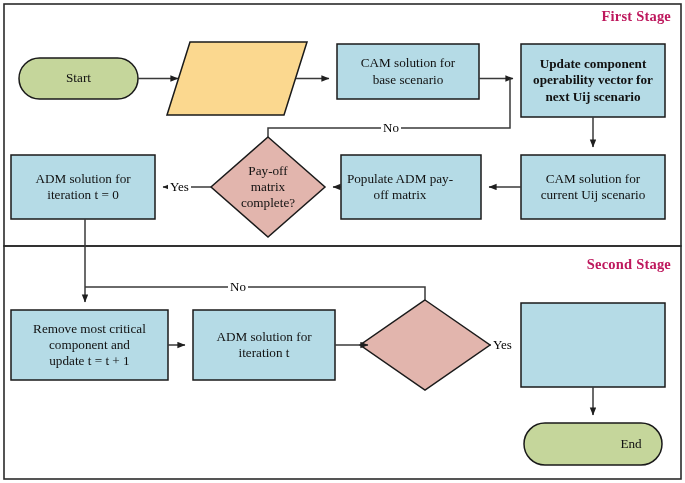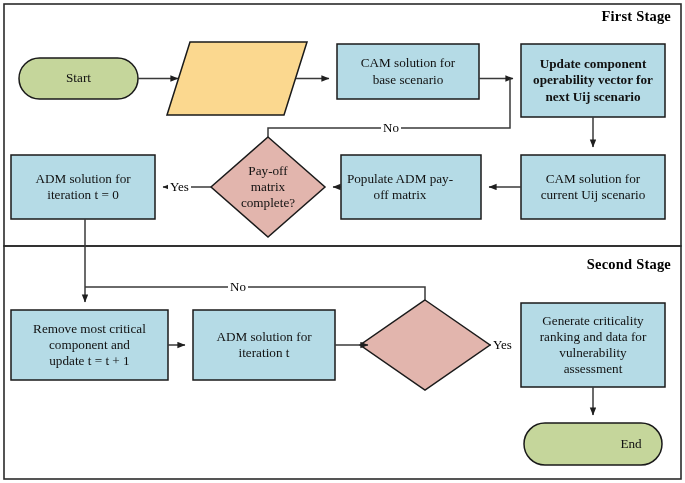--- a/index.html
+++ b/index.html
@@ -33,21 +33,21 @@
     line-height: 1.22;
     color: #111111;
     pointer-events: none;
     white-space: pre-line;
   }
   .stage-title {
     position: absolute;
     font-family: "Liberation Serif", "DejaVu Serif", serif;
     font-weight: bold;
     font-size: 14.5px;
-    color: #000000;
+    color: #be185d;
     letter-spacing: 0.2px;
   }
   .edge-label {
     position: absolute;
     font-family: "Liberation Serif", "DejaVu Serif", serif;
     font-size: 13px;
     color: #000000;
     background: #ffffff;
     padding: 0 2px;
     line-height: 1;
@@ -153,24 +153,20 @@
 iteration t = 0</div>
 
   <div class="node-label" style="left:11px; top:310px; width:157px; height:70px;">Remove most critical
 component and
 update t = t + 1</div>
 
   <div class="node-label" style="left:193px; top:310px; width:142px; height:70px;">ADM solution for
 iteration t</div>
 
 
-  <div class="node-label" style="left:521px; top:303px; width:144px; height:84px;">Generate  criticality
-ranking and data for
-vulnerability
-assessment</div>
 
   <div class="node-label" style="left:524px; top:423px; width:138px; height:42px;margin-left:38px;">End</div>
 
   <div class="edge-label" style="left:381px; top:121px;">No</div>
 
   <div class="edge-label" style="left:168px; top:180px;">Yes</div>
 
   <div class="edge-label" style="left:228px; top:280px;">No</div>
 
   <div class="edge-label" style="left:491px; top:338px;">Yes</div>

